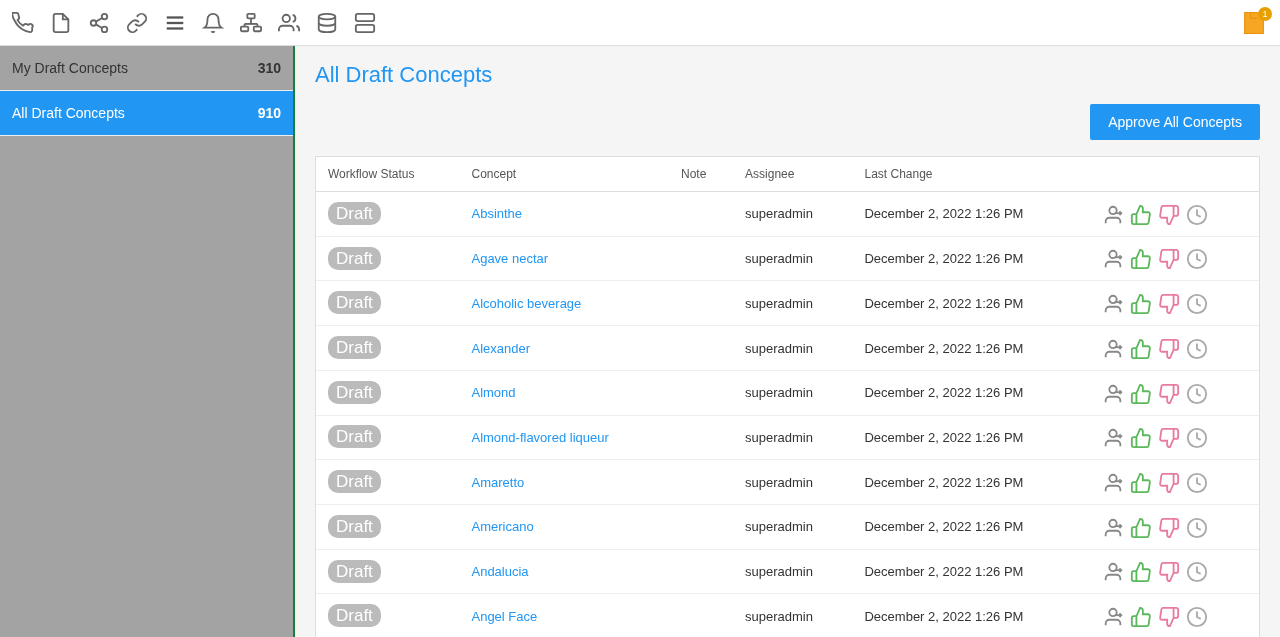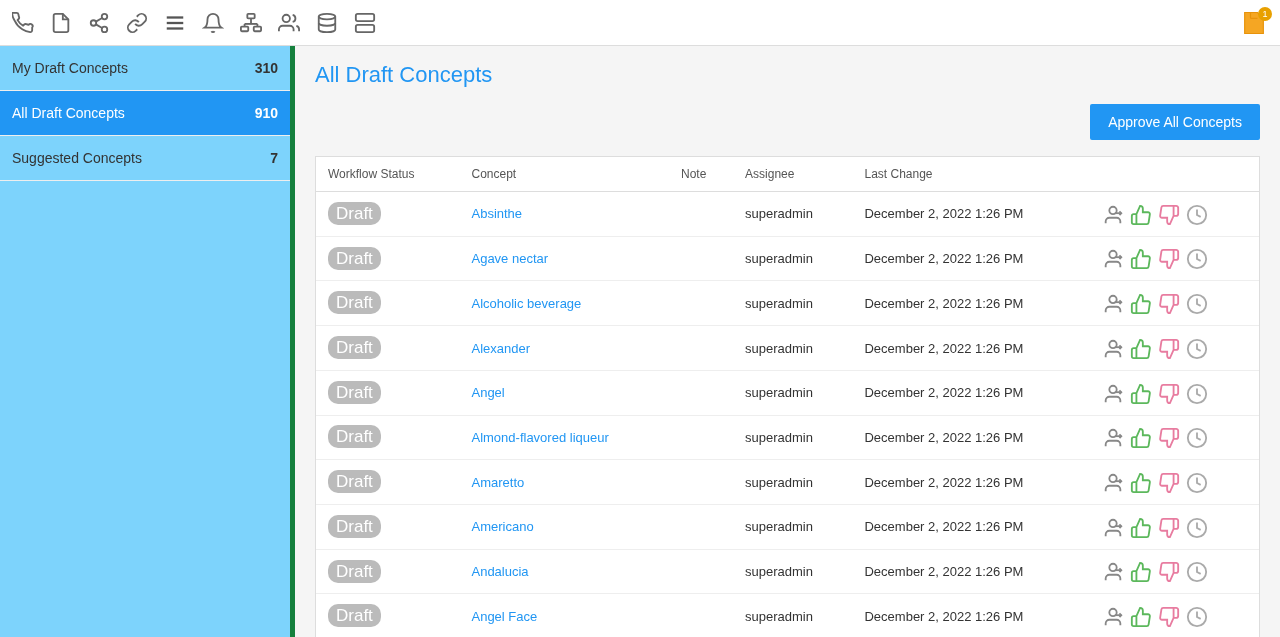--- a/index.html
+++ b/index.html
@@ -49,22 +49,22 @@
     
     .layout {
       display: flex;
       height: calc(637px - 46px);
     }
 
     
     .sidebar {
       width: 295px;
       min-width: 295px;
-      background: #7dd3fc;
-      border-right: 5px solid #15803d;
+      background: #a3a3a3;
+      border-right: 2px solid #15803d;
       overflow-y: auto;
     }
     .sidebar-item {
       display: flex;
       justify-content: space-between;
       align-items: center;
       padding: 14px 12px;
       border-bottom: 1px solid #eee;
       cursor: pointer;
       color: #333;
@@ -262,24 +262,20 @@
 <div class="layout">
 
   <div class="sidebar">
     <div class="sidebar-item">
       <span class="sidebar-item-label">My Draft Concepts</span>
       <span class="sidebar-item-count">310</span>
     </div>
     <div class="sidebar-item active">
       <span class="sidebar-item-label">All Draft Concepts</span>
       <span class="sidebar-item-count">910</span>
-    </div>
-    <div class="sidebar-item">
-      <span class="sidebar-item-label">Suggested Concepts</span>
-      <span class="sidebar-item-count">7</span>
     </div>
   </div>
 
   <div class="main">
     <h1 class="page-title">All Draft Concepts</h1>
 
     <div class="toolbar-row">
       <button class="approve-btn">Approve All Concepts</button>
     </div>
 
@@ -458,21 +454,21 @@
             </svg>
           </span>
         </div>
       </td>
     </tr>
             <tr>
       <td>
         <span class="draft-badge">Draft</span>
       </td>
       <td>
-        <a href="#" class="concept-link">Angel</a>
+        <a href="#" class="concept-link">Almond</a>
       </td>
       <td></td>
       <td>superadmin</td>
       <td>December 2, 2022 1:26 PM</td>
       <td>
         <div class="action-icons">
           <span class="action-icon icon-assign" title="Assign">
             <svg width="22" height="22" viewBox="0 0 24 24" fill="none" stroke="#888" stroke-width="2">
               <path d="M20 21v-2a4 4 0 00-4-4H8a4 4 0 00-4 4v2"></path>
               <circle cx="12" cy="7" r="4"></circle>

